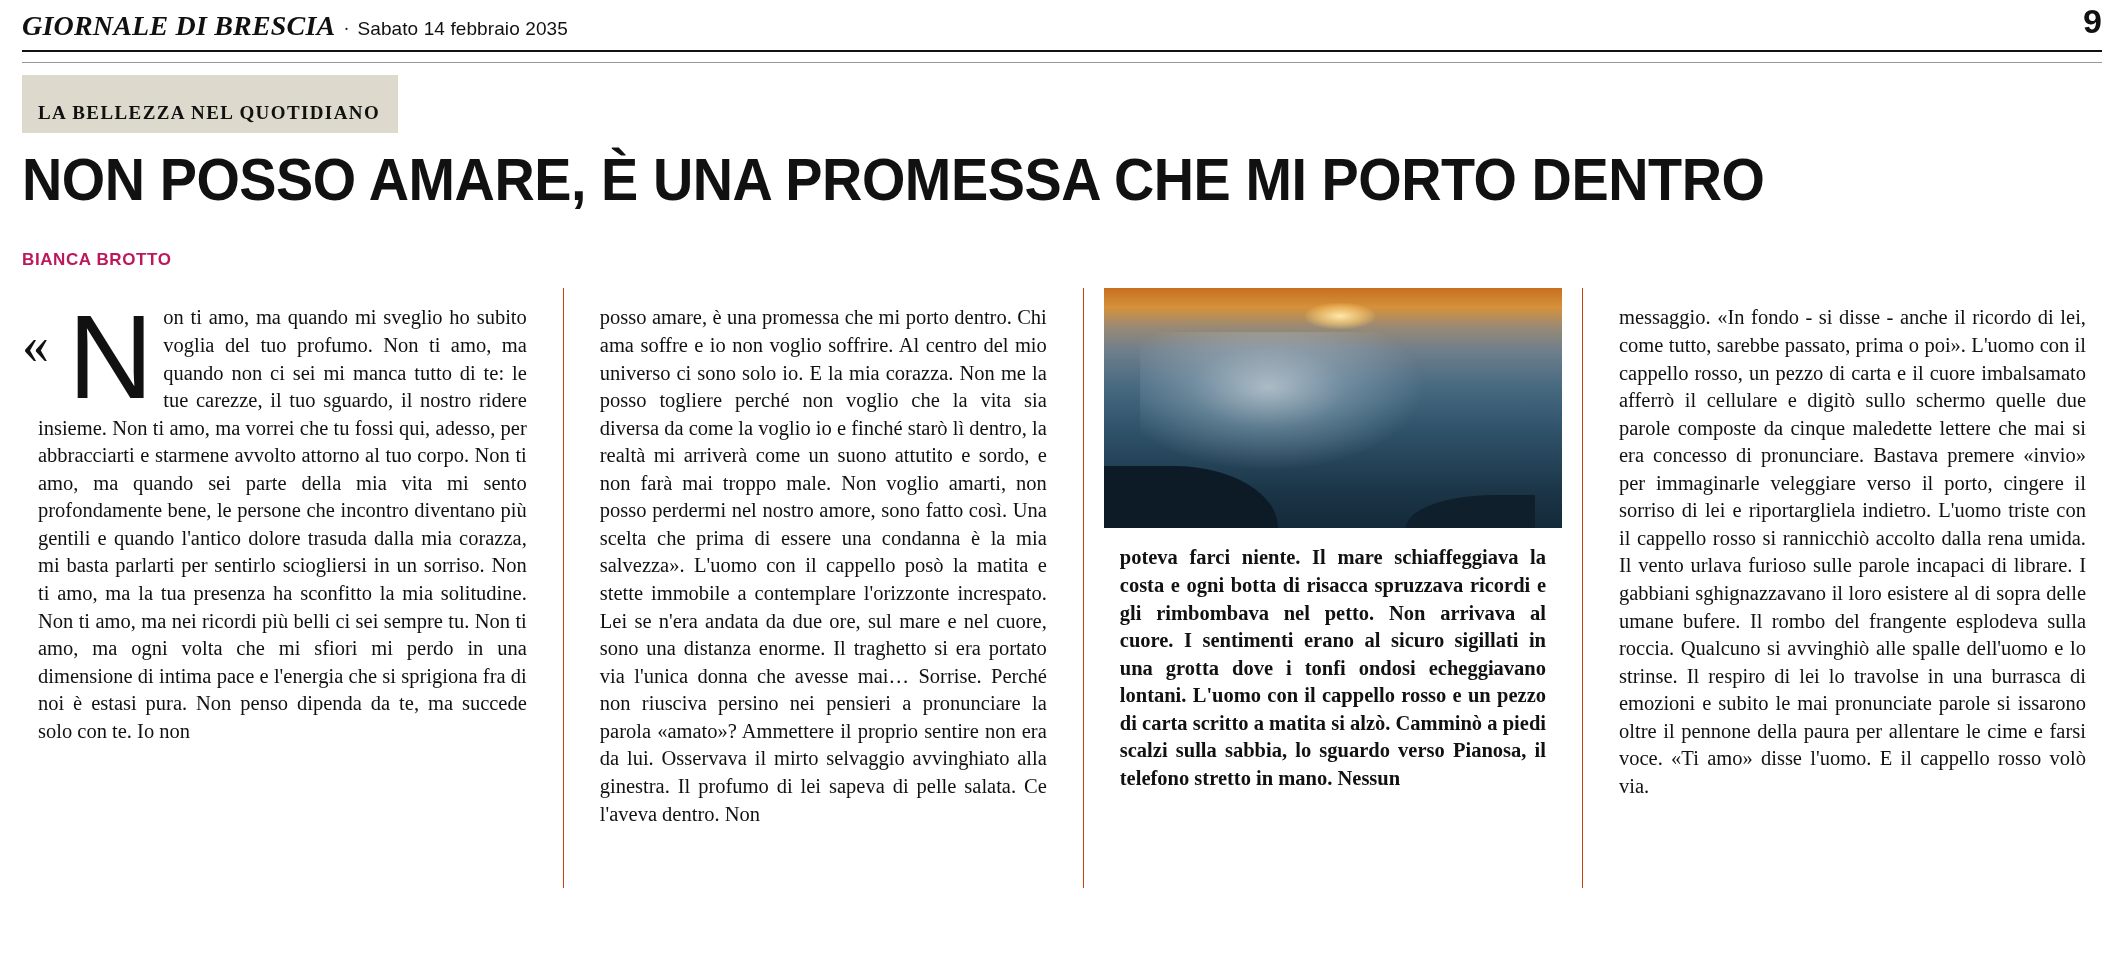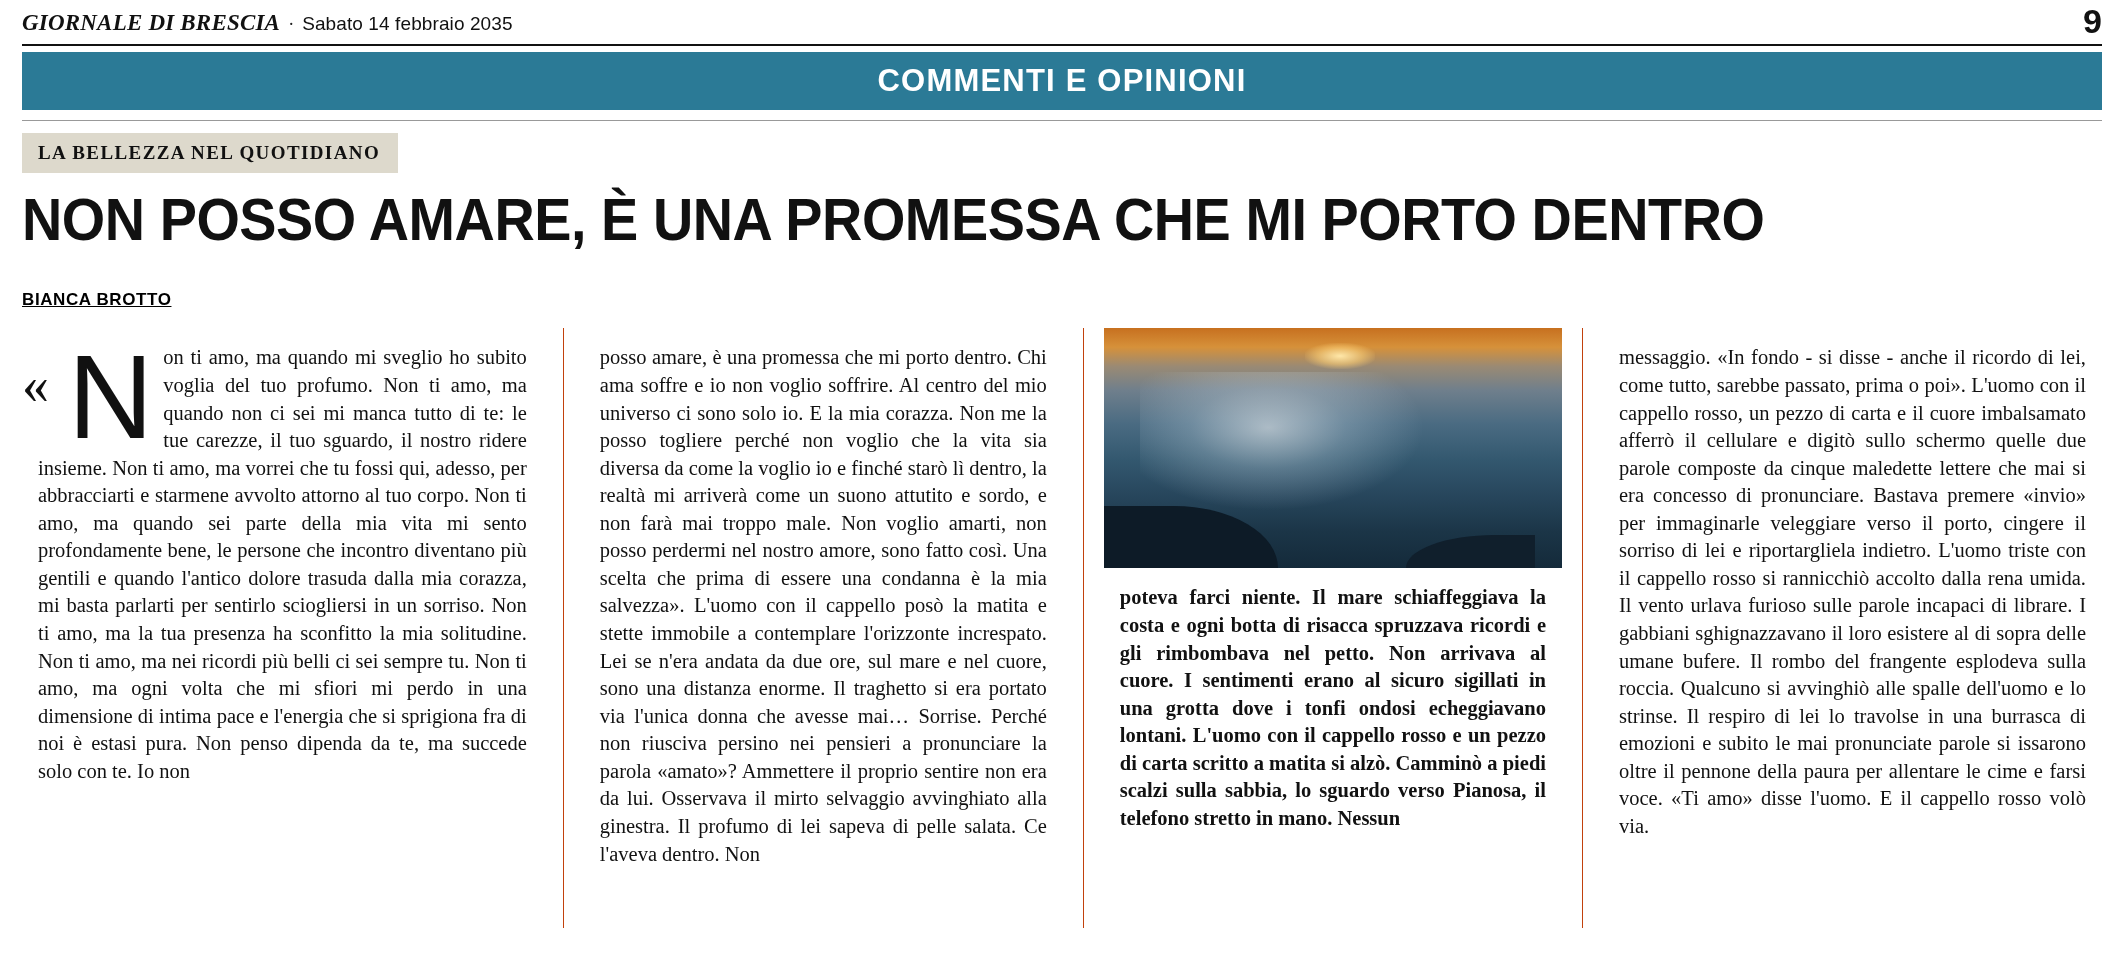--- a/index.html
+++ b/index.html
@@ -24,21 +24,21 @@
   .masthead {
     display: flex;
     align-items: baseline;
     padding-top: 10px;
     padding-bottom: 6px;
   }
   .masthead-title {
     font-family: "Liberation Serif", serif;
     font-weight: bold;
     font-style: italic;
-    font-size: 23px;
+    font-size: 28px;
     letter-spacing: 0.2px;
     color: #111;
   }
   .masthead-sep {
     font-size: 18px;
     margin: 0 8px;
     color: #222;
   }
   .masthead-date {
     font-family: "Liberation Sans", sans-serif;
@@ -83,21 +83,21 @@
     margin-top: 10px;
   }
 
   
   .kicker-wrap {
     margin-top: 12px;
   }
   .kicker {
     display: inline-block;
     background: #ddd9cc;
-    padding: 9px 18px 9px 16px;
+    padding: 27px 18px 9px 16px;
     font-family: "Liberation Serif", serif;
     font-weight: bold;
     font-size: 19px;
     letter-spacing: 1.4px;
     color: #111;
   }
 
   
   .headline {
     font-family: "Liberation Sans", sans-serif;
@@ -110,22 +110,21 @@
     transform: scaleX(0.93);
     transform-origin: left center;
     white-space: nowrap;
   }
   .byline {
     font-family: "Liberation Sans", sans-serif;
     font-weight: bold;
     font-size: 17px;
     letter-spacing: 0.6px;
     margin-top: 18px;
-    color: #000000;
-    text-decoration: underline;
+    color: #be185d;
   }
 
   
   .columns {
     display: flex;
     margin-top: 18px;
     height: 600px;
   }
   .col {
     position: relative;
@@ -221,23 +220,20 @@
 
   <div class="page-number">9</div>
 
   <div class="masthead">
     <span class="masthead-title">GIORNALE DI BRESCIA</span>
     <span class="masthead-sep">·</span>
     <span class="masthead-date">Sabato 14 febbraio 2035</span>
   </div>
   <div class="rule-top"></div>
 
-  <div class="banner">
-    <div class="banner-title">COMMENTI E OPINIONI</div>
-  </div>
   <div class="rule-under-banner"></div>
 
   <div class="kicker-wrap">
     <span class="kicker">LA BELLEZZA NEL QUOTIDIANO</span>
   </div>
 
   <h1 class="headline">NON POSSO AMARE, È UNA PROMESSA CHE MI PORTO DENTRO</h1>
   <div class="byline">BIANCA BROTTO</div>
 
   <div class="columns">

